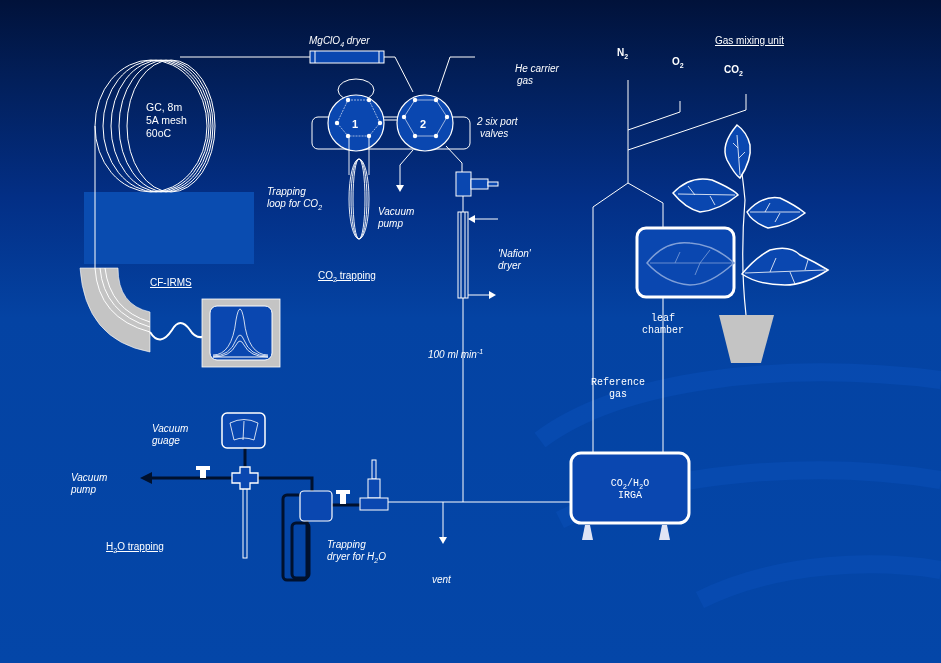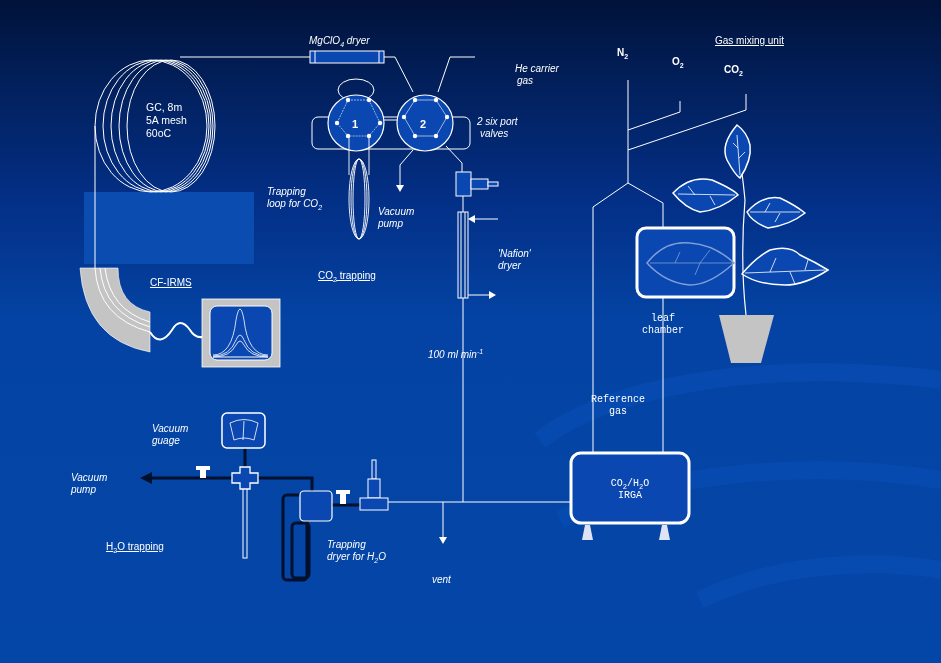--- a/index.html
+++ b/index.html
@@ -251,21 +251,21 @@
 <div class="lbl u" style="left:715px;top:35px;">Gas mixing unit</div>
 <div class="lbl b" style="left:617px;top:47px;"><span>N</span><sub>2</sub></div>
 <div class="lbl b" style="left:672px;top:56px;"><span>O</span><sub>2</sub></div>
 <div class="lbl b" style="left:724px;top:64px;"><span>CO</span><sub>2</sub></div>
 
 <div class="lbl c" style="left:633px;top:313px;width:60px;">
   <div>leaf</div>
   <div>chamber</div>
 </div>
 
-<div class="lbl c" style="left:588px;top:394px;width:60px;">
+<div class="lbl c" style="left:588px;top:377px;width:60px;">
   <div>Reference</div>
   <div>gas</div>
 </div>
 
 <div class="lbl c" style="left:600px;top:478px;width:60px;">
   <div><span>CO</span><sub>2</sub><span>/H</span><sub>2</sub><span>O</span></div>
   <div>IRGA</div>
 </div>
 
 <div class="lbl it" style="left:152px;top:423px;">

